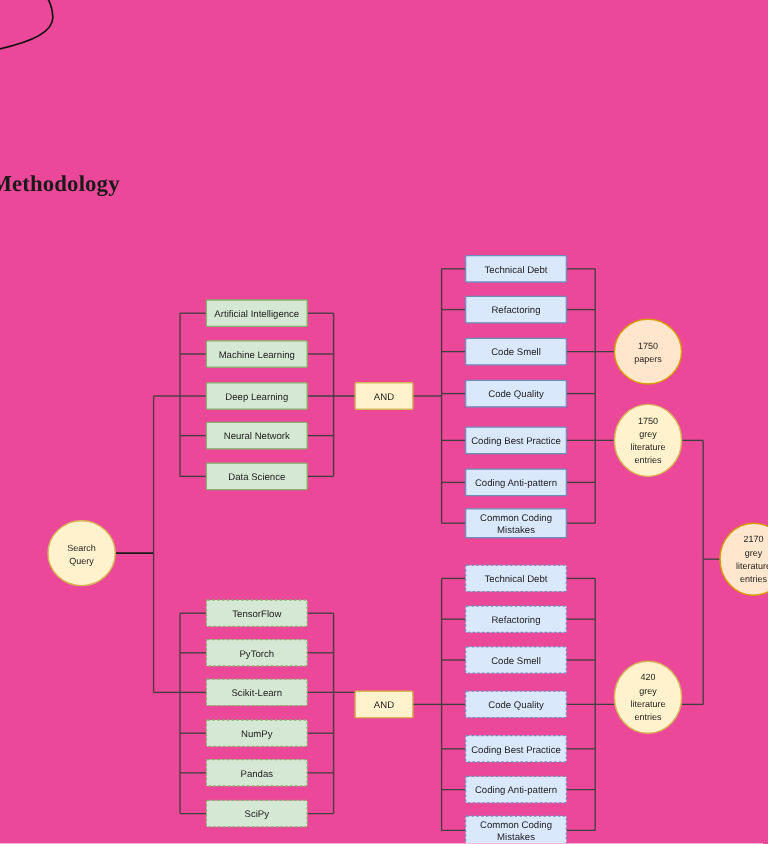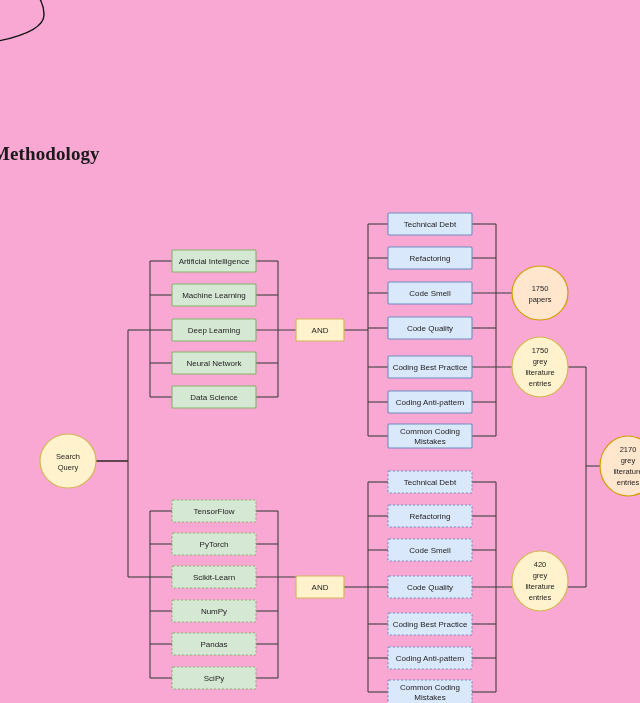--- a/index.html
+++ b/index.html
@@ -4,21 +4,21 @@
 <style>
   html, body {
     margin: 0;
     padding: 0;
     background: #ffffff;
   }
   #page {
     position: relative;
     width: 640px;
     height: 703px;
-    background: #f9a8d4;
+    background: #ec4899;
     overflow: hidden;
     font-family: "Liberation Sans", sans-serif;
   }
   #heading {
     position: absolute;
     left: -8px;
     top: 143px;
     font-family: "Liberation Serif", serif;
     font-weight: bold;
     font-size: 19px;

